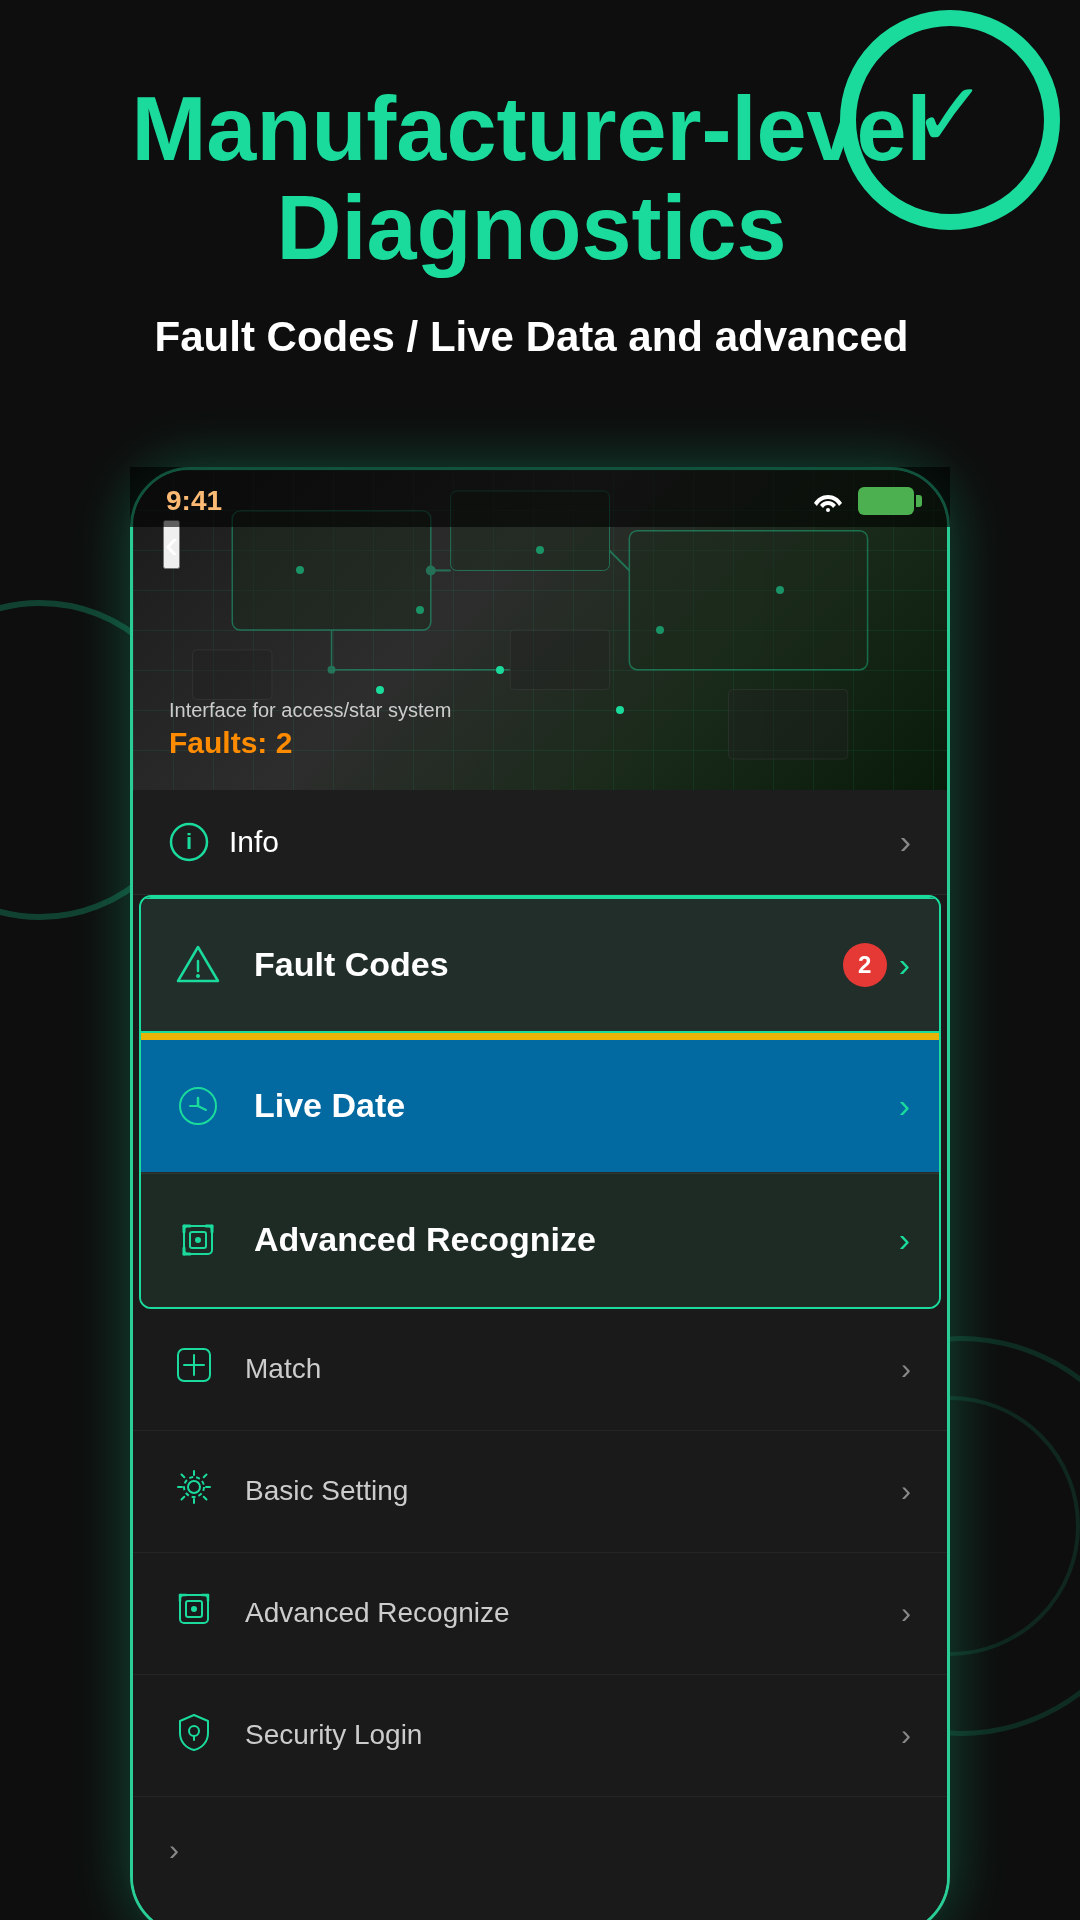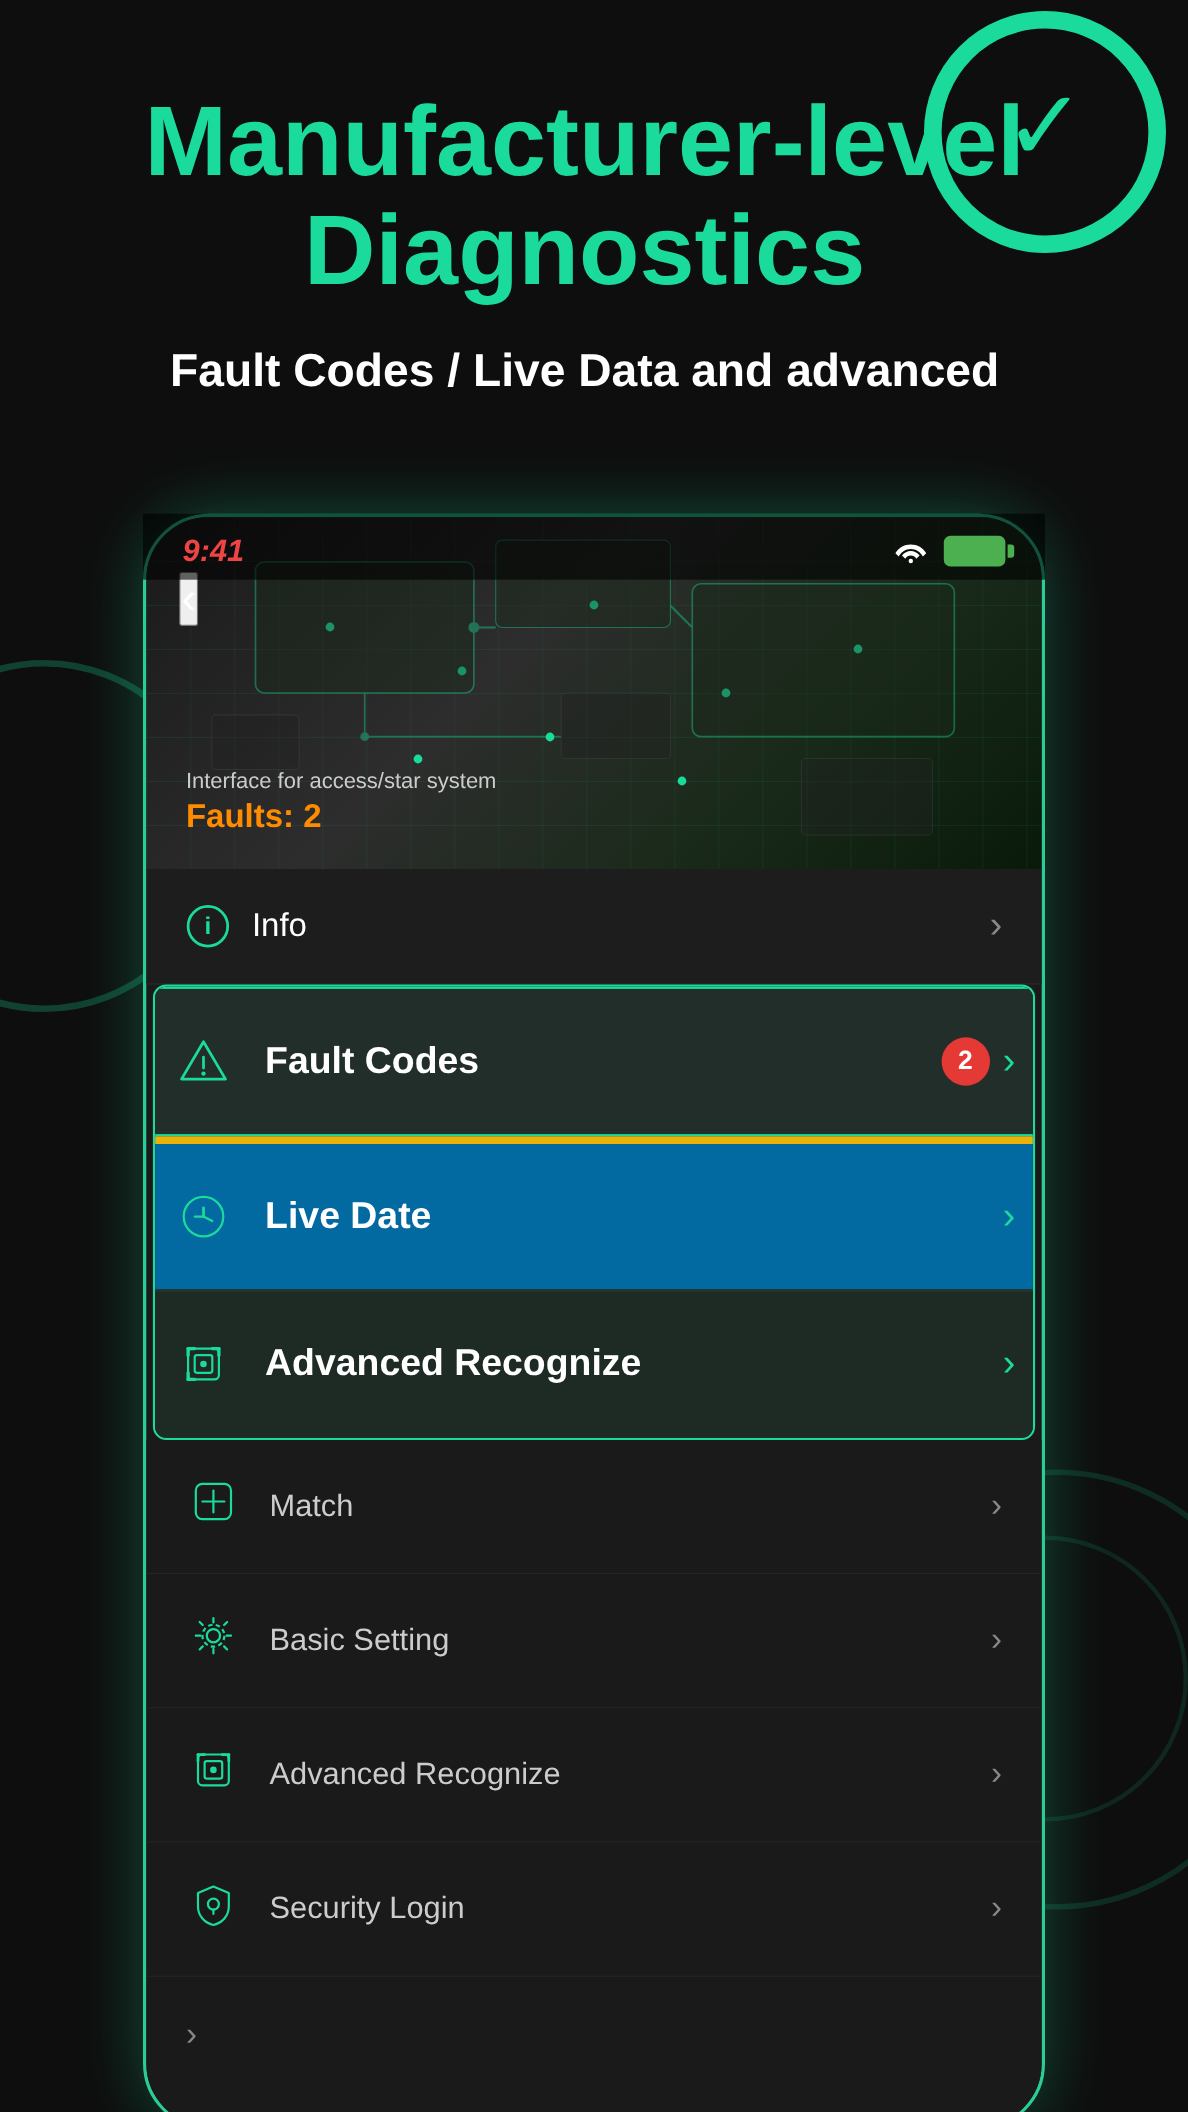--- a/index.html
+++ b/index.html
@@ -123,24 +123,23 @@
       padding: 18px 36px 10px;
       background: rgba(0,0,0,0.6);
       position: absolute;
       top: 0;
       left: 0;
       right: 0;
       z-index: 10;
     }
 
     .status-time {
-      color: #ef4444;
+      color: #fdba74;
       font-size: 28px;
       font-weight: 600;
-      font-style: italic;
     }
 
     .status-icons {
       display: flex;
       align-items: center;
       gap: 14px;
     }
 
     .wifi-icon {
       color: #fff;
@@ -243,21 +242,21 @@
     }
 
     .faults-count span {
       color: #ff8c00;
     }
 
     .menu-item {
       display: flex;
       align-items: center;
       justify-content: space-between;
-      padding: 38px 16px;
+      padding: 38px 29px;
       border-bottom: 1px solid #2a2a2a;
       cursor: pointer;
       position: relative;
     }
 
     .menu-item.fault-codes-item {
       background: #222e2a;
       border-top: 2px solid #1adb9c;
       border-bottom: 2px solid #1adb9c;
     }

